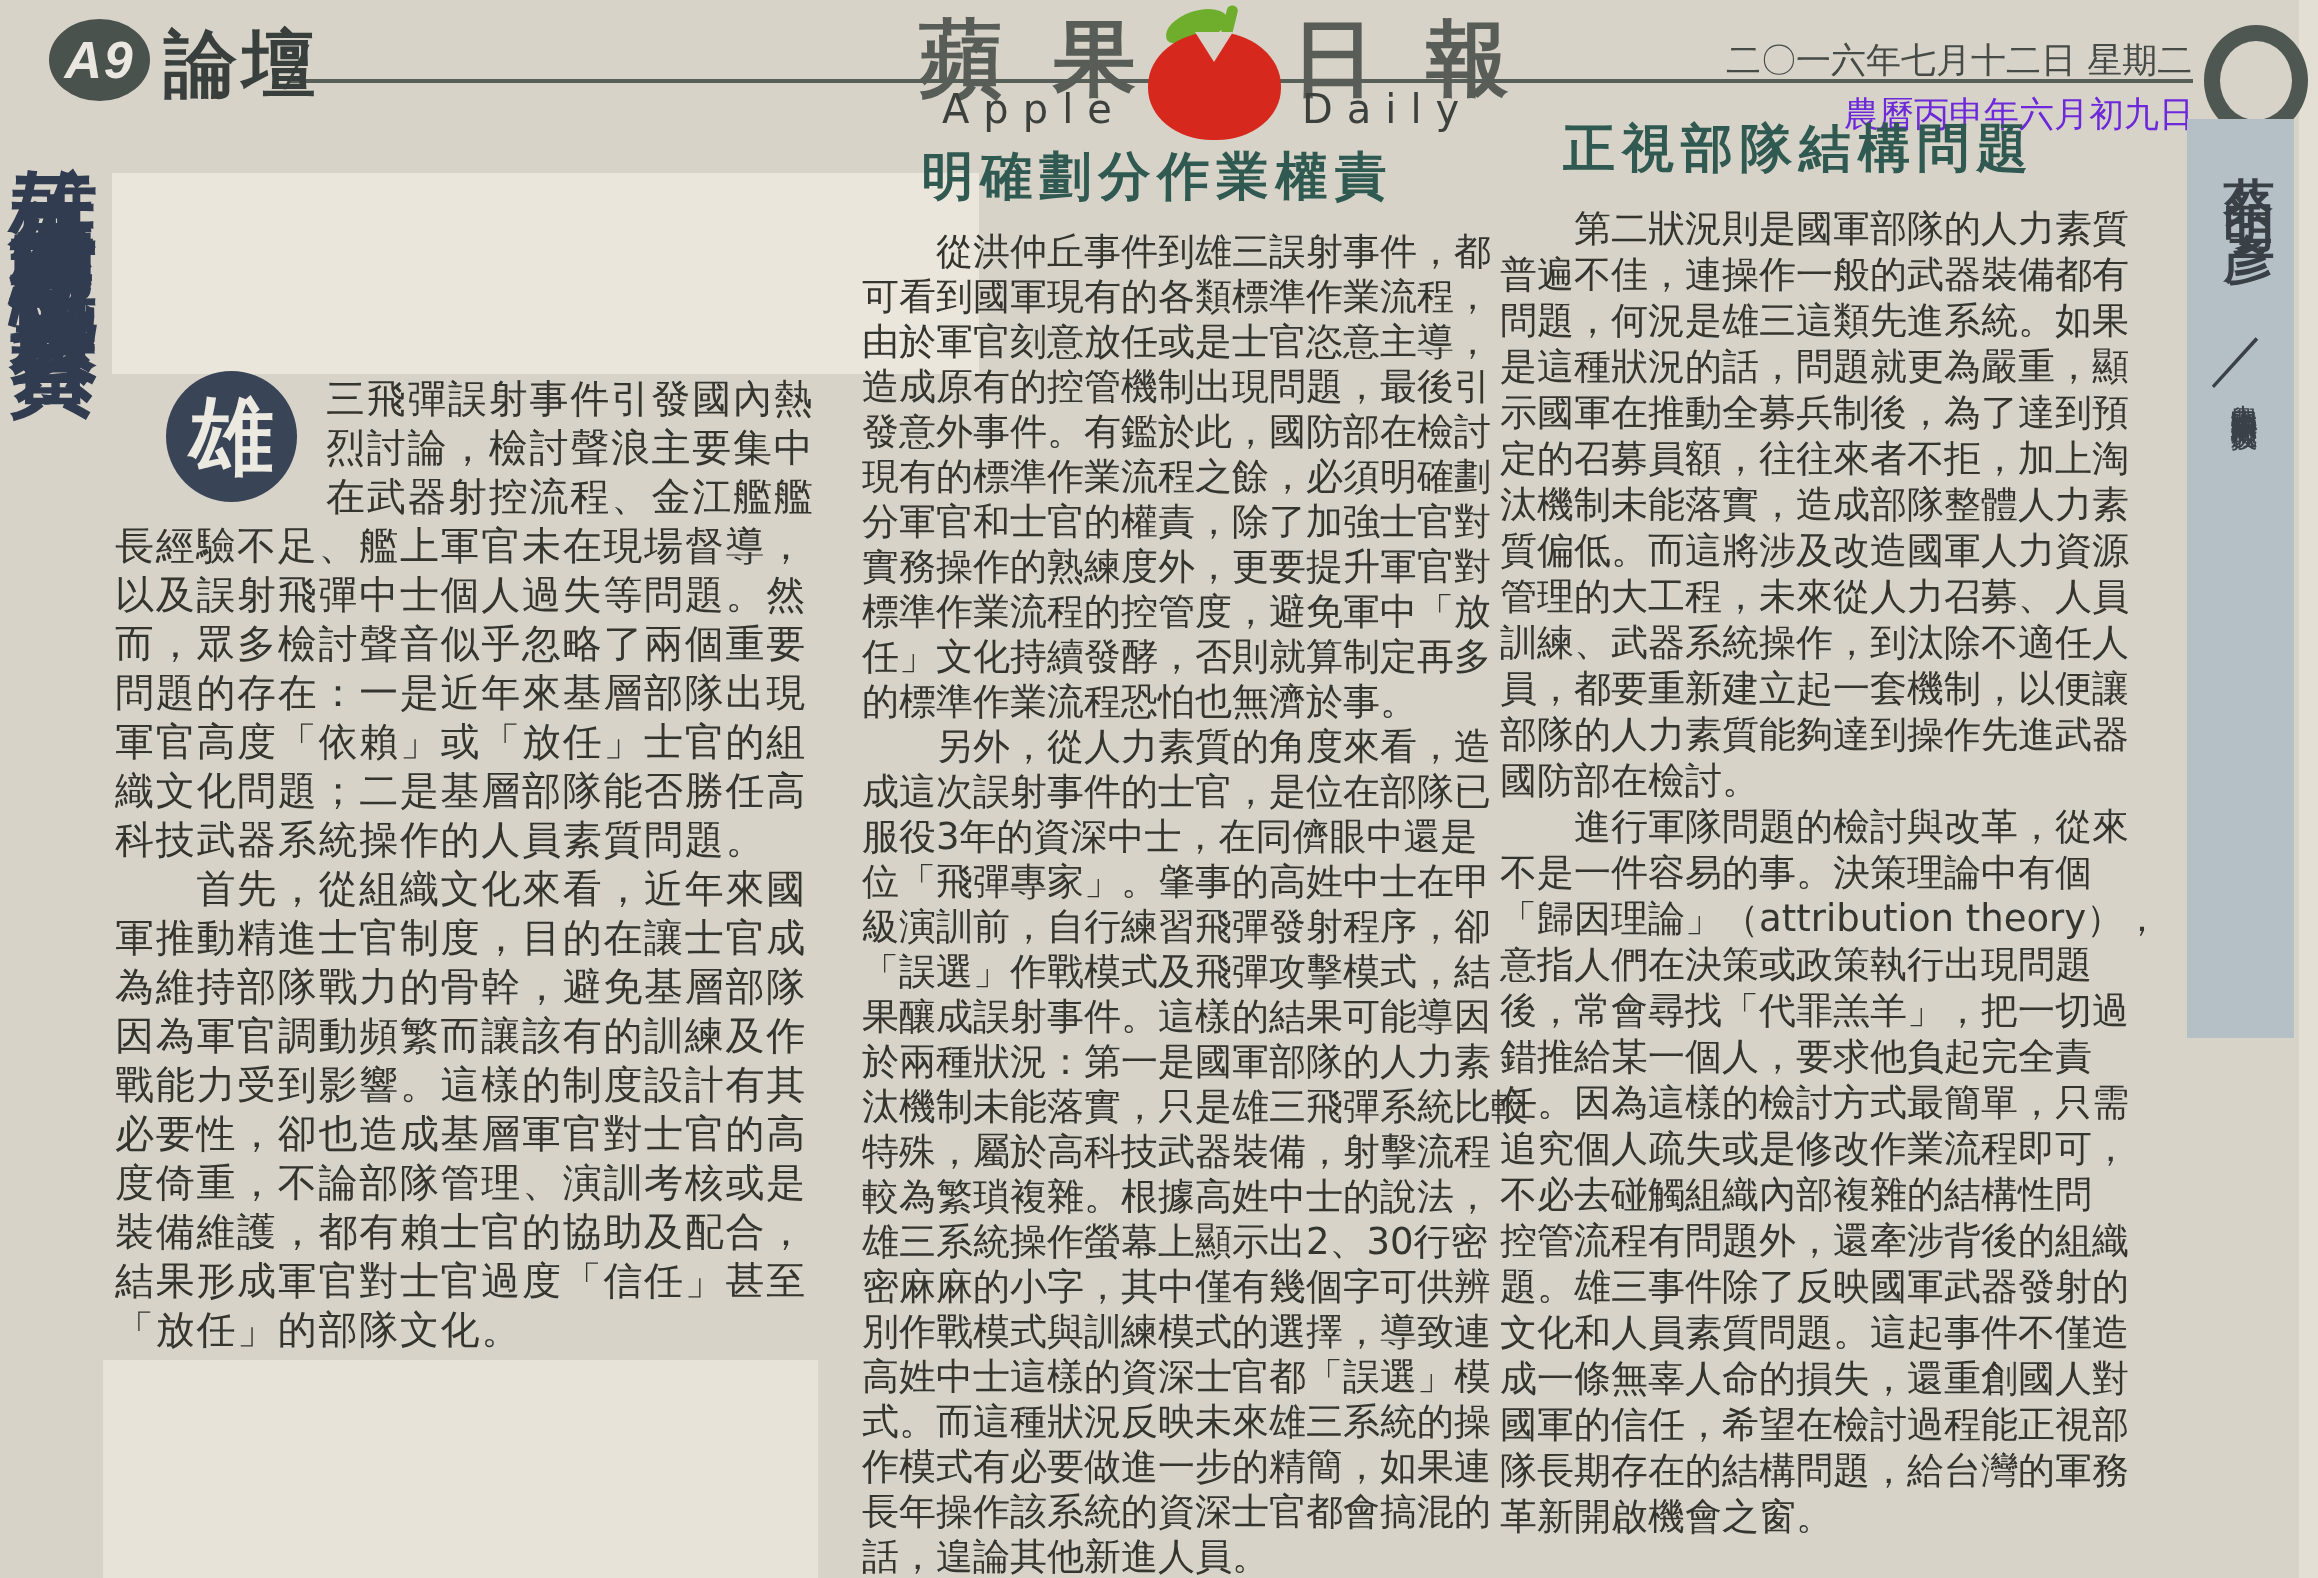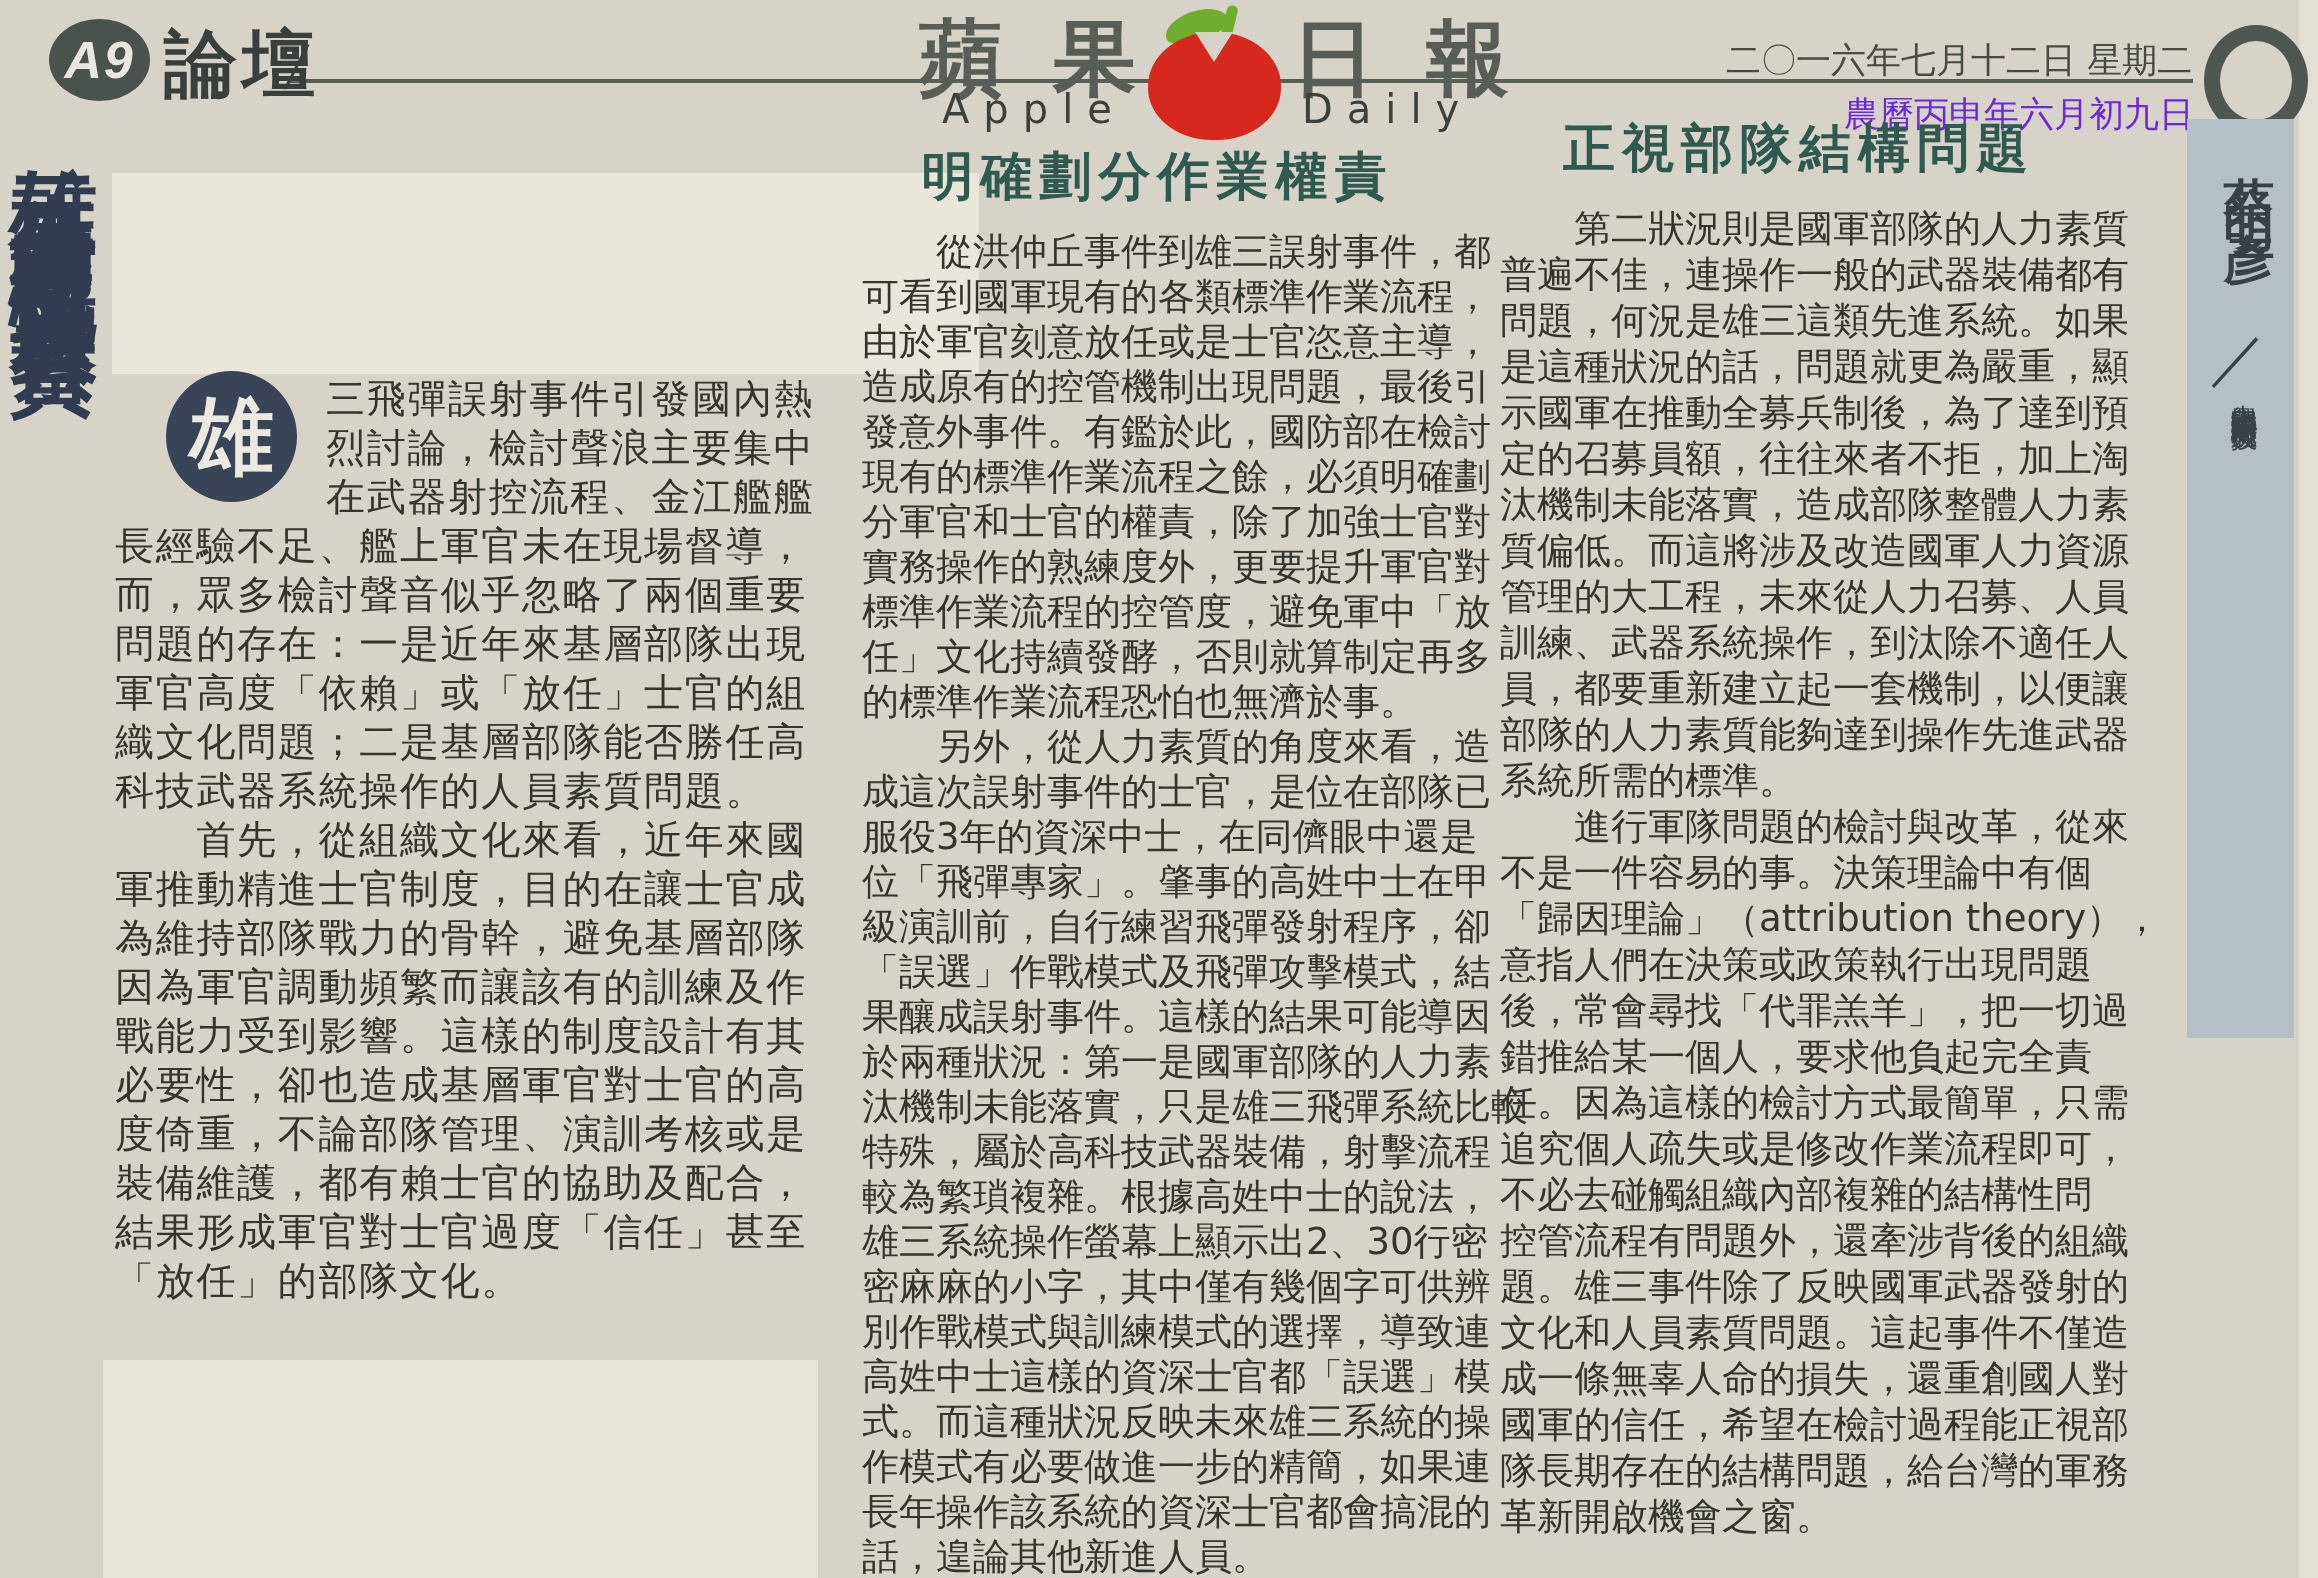--- a/index.html
+++ b/index.html
@@ -112,20 +112,21 @@
   <div class="o-ring"></div>
 
   <div class="headline">雄三事件的組織文化與人員素質</div>
 
   <div class="drop-cap">雄</div>
   <div class="col col1">
       <div class="tline">三飛彈誤射事件引發國內熱</div>
       <div class="tline">烈討論，檢討聲浪主要集中</div>
       <div class="tline">在武器射控流程、金江艦艦</div>
       <div class="tline">長經驗不足、艦上軍官未在現場督導，</div>
+      <div class="tline">以及誤射飛彈中士個人過失等問題。然</div>
       <div class="tline">而，眾多檢討聲音似乎忽略了兩個重要</div>
       <div class="tline">問題的存在：一是近年來基層部隊出現</div>
       <div class="tline">軍官高度「依賴」或「放任」士官的組</div>
       <div class="tline">織文化問題；二是基層部隊能否勝任高</div>
       <div class="tline">科技武器系統操作的人員素質問題。</div>
       <div class="tline">　　首先，從組織文化來看，近年來國</div>
       <div class="tline">軍推動精進士官制度，目的在讓士官成</div>
       <div class="tline">為維持部隊戰力的骨幹，避免基層部隊</div>
       <div class="tline">因為軍官調動頻繁而讓該有的訓練及作</div>
       <div class="tline">戰能力受到影響。這樣的制度設計有其</div>
@@ -177,21 +178,21 @@
       <div class="tline">問題，何況是雄三這類先進系統。如果</div>
       <div class="tline">是這種狀況的話，問題就更為嚴重，顯</div>
       <div class="tline">示國軍在推動全募兵制後，為了達到預</div>
       <div class="tline">定的召募員額，往往來者不拒，加上淘</div>
       <div class="tline">汰機制未能落實，造成部隊整體人力素</div>
       <div class="tline">質偏低。而這將涉及改造國軍人力資源</div>
       <div class="tline">管理的大工程，未來從人力召募、人員</div>
       <div class="tline">訓練、武器系統操作，到汰除不適任人</div>
       <div class="tline">員，都要重新建立起一套機制，以便讓</div>
       <div class="tline">部隊的人力素質能夠達到操作先進武器</div>
-      <div class="tline">系統所需的標準。</div>
+      <div class="tline">國防部在檢討。</div>
       <div class="tline">　　進行軍隊問題的檢討與改革，從來</div>
       <div class="tline">不是一件容易的事。決策理論中有個</div>
       <div class="tline">「歸因理論」（attribution theory），</div>
       <div class="tline">意指人們在決策或政策執行出現問題</div>
       <div class="tline">後，常會尋找「代罪羔羊」，把一切過</div>
       <div class="tline">錯推給某一個人，要求他負起完全責</div>
       <div class="tline">任。因為這樣的檢討方式最簡單，只需</div>
       <div class="tline">追究個人疏失或是修改作業流程即可，</div>
       <div class="tline">不必去碰觸組織內部複雜的結構性問</div>
       <div class="tline">控管流程有問題外，還牽涉背後的組織</div>

